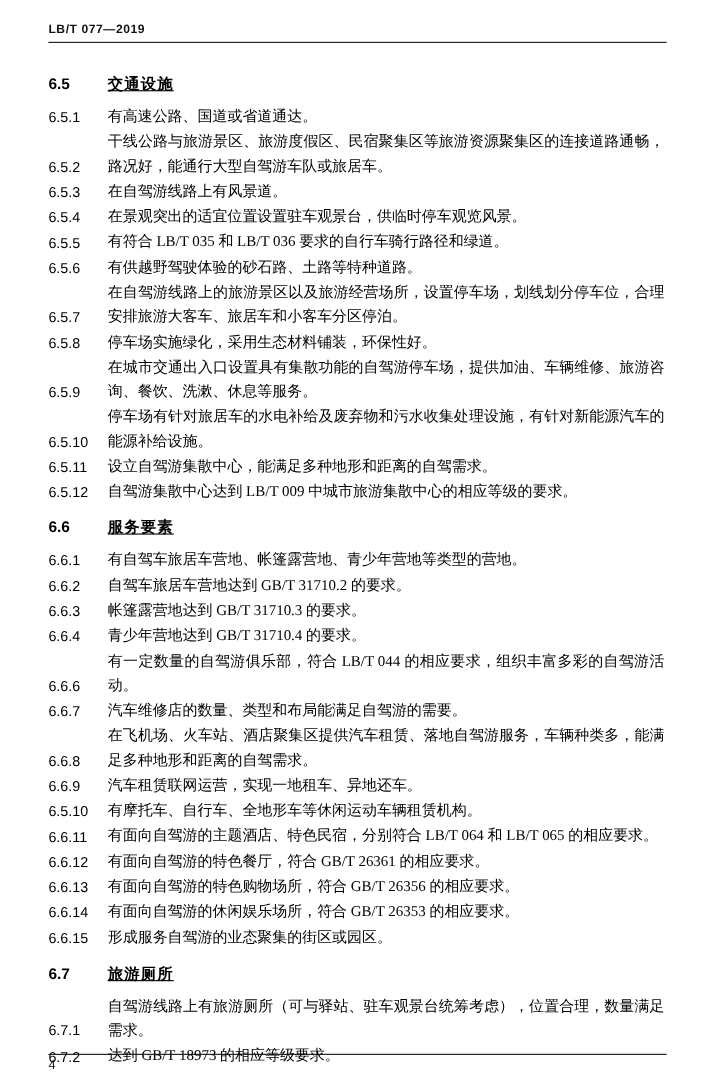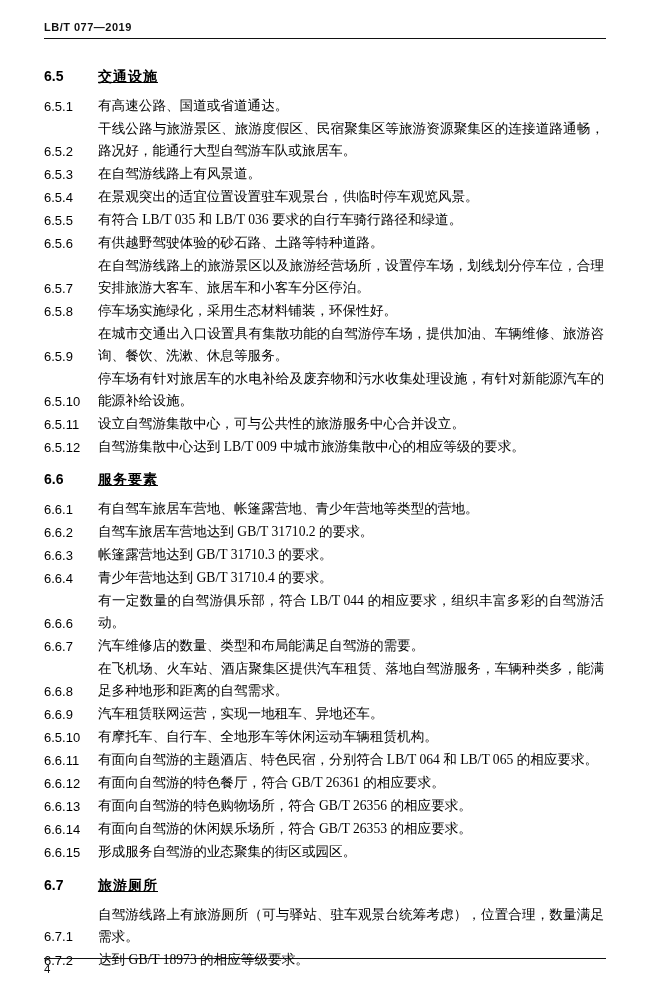--- a/index.html
+++ b/index.html
@@ -143,21 +143,21 @@
     <div class="clause">
       <span class="num">6.5.9</span>
       <span class="body">在城市交通出入口设置具有集散功能的自驾游停车场，提供加油、车辆维修、旅游咨询、餐饮、洗漱、休息等服务。</span>
     </div>
     <div class="clause">
       <span class="num">6.5.10</span>
       <span class="body">停车场有针对旅居车的水电补给及废弃物和污水收集处理设施，有针对新能源汽车的能源补给设施。</span>
     </div>
     <div class="clause">
       <span class="num">6.5.11</span>
-      <span class="body">设立自驾游集散中心，可与公共性的旅游服务中心合并设立。</span>
+      <span class="body">设立自驾游集散中心，能满足多种地形和距离的自驾需求。</span>
     </div>
     <div class="clause">
       <span class="num">6.5.12</span>
       <span class="body">自驾游集散中心达到 LB/T 009 中城市旅游集散中心的相应等级的要求。</span>
     </div>
 
     <div class="sec-head">
       <span class="num">6.6</span>
       <span class="txt">服务要素</span>
     </div>

